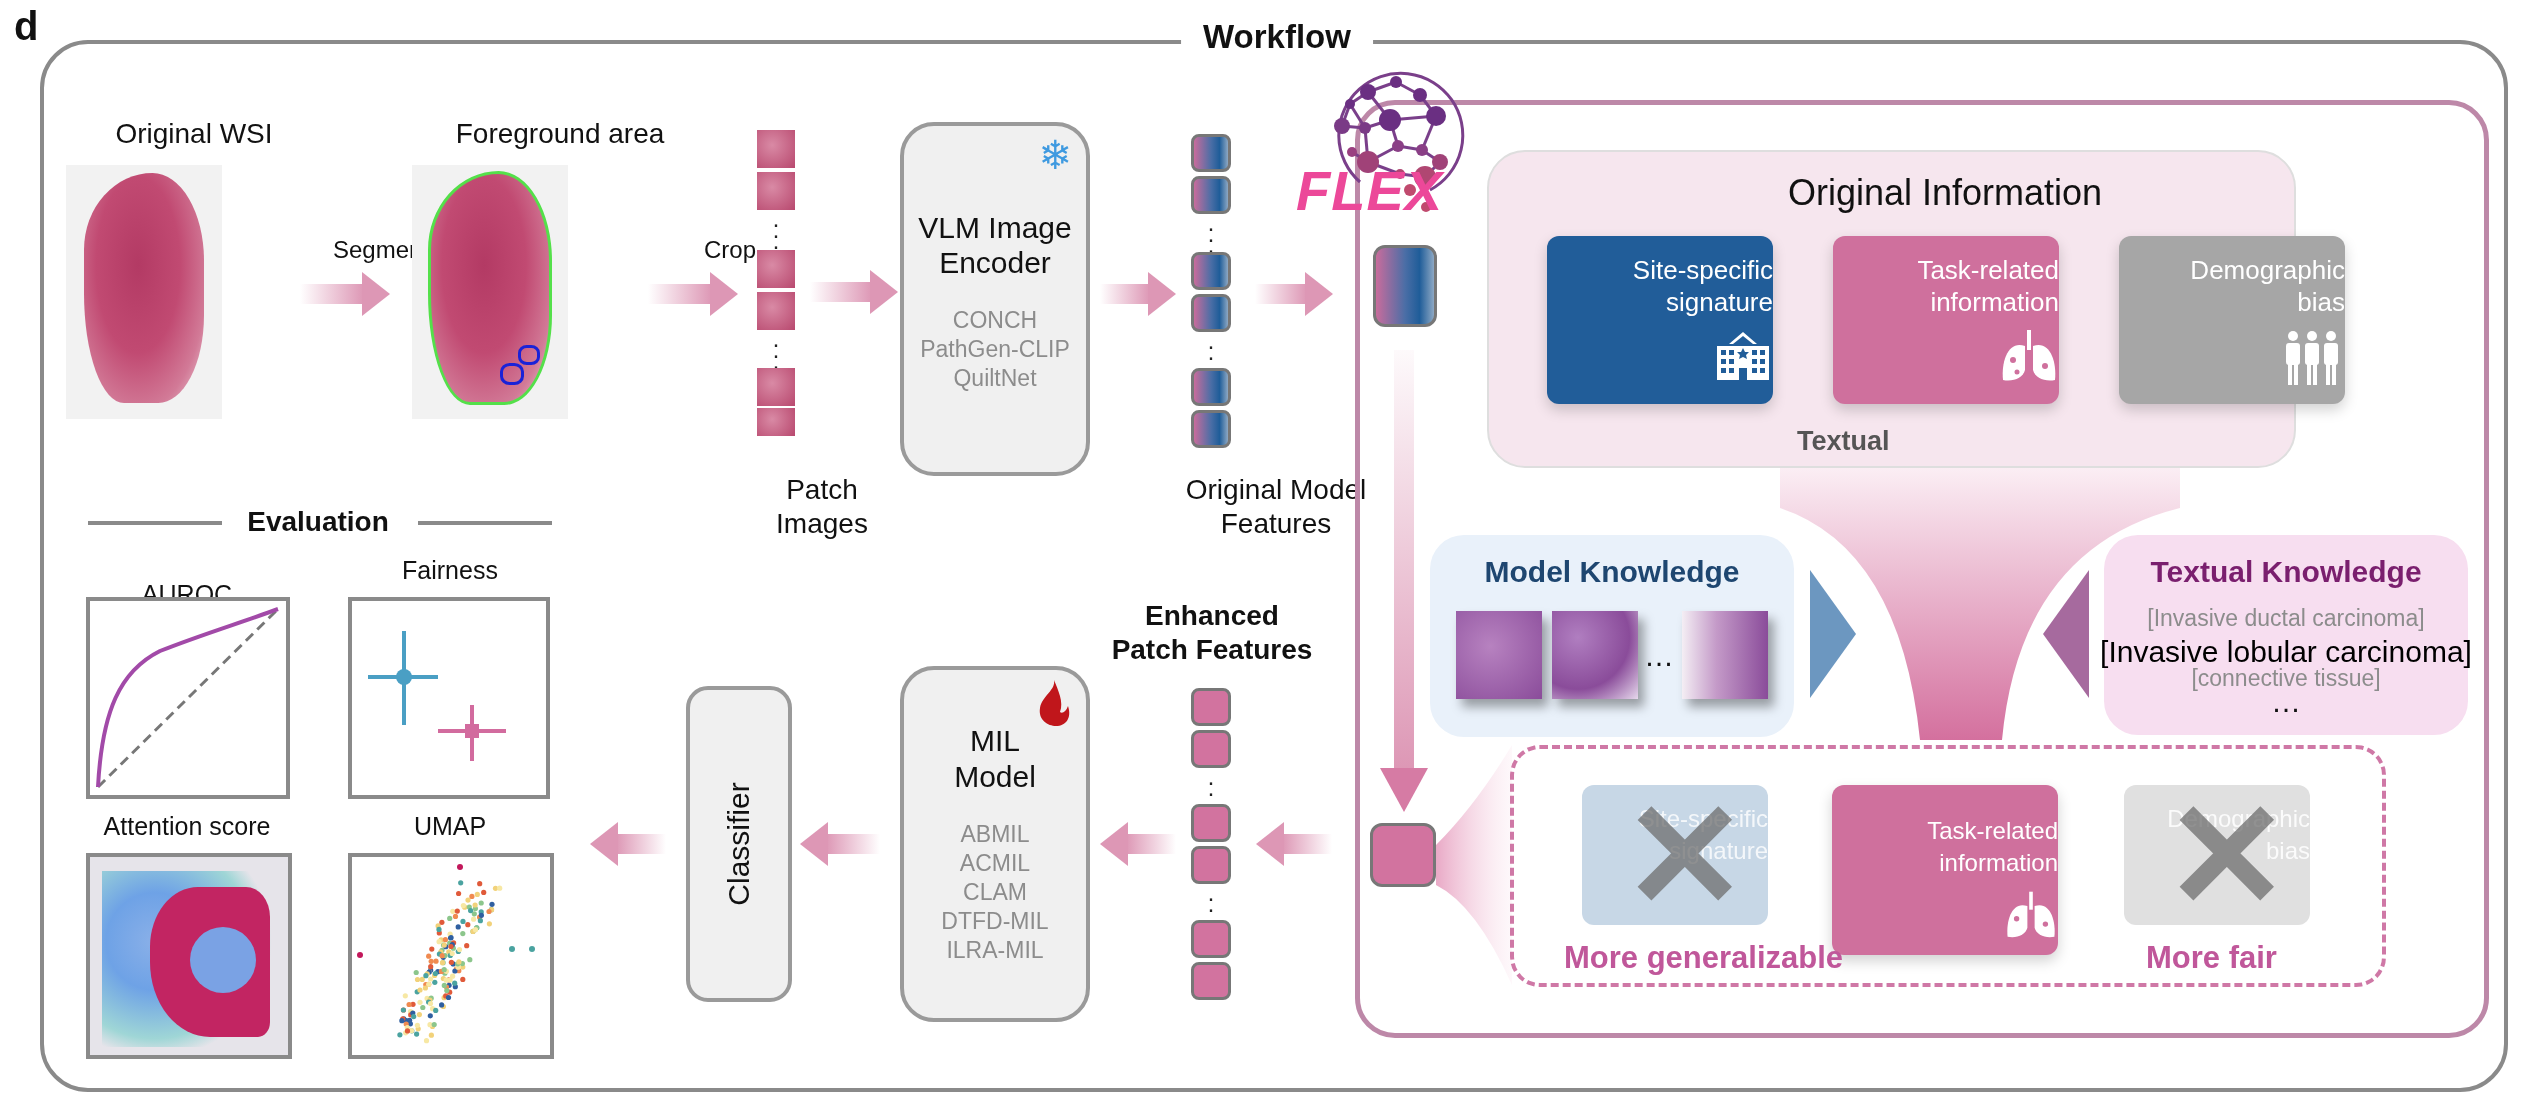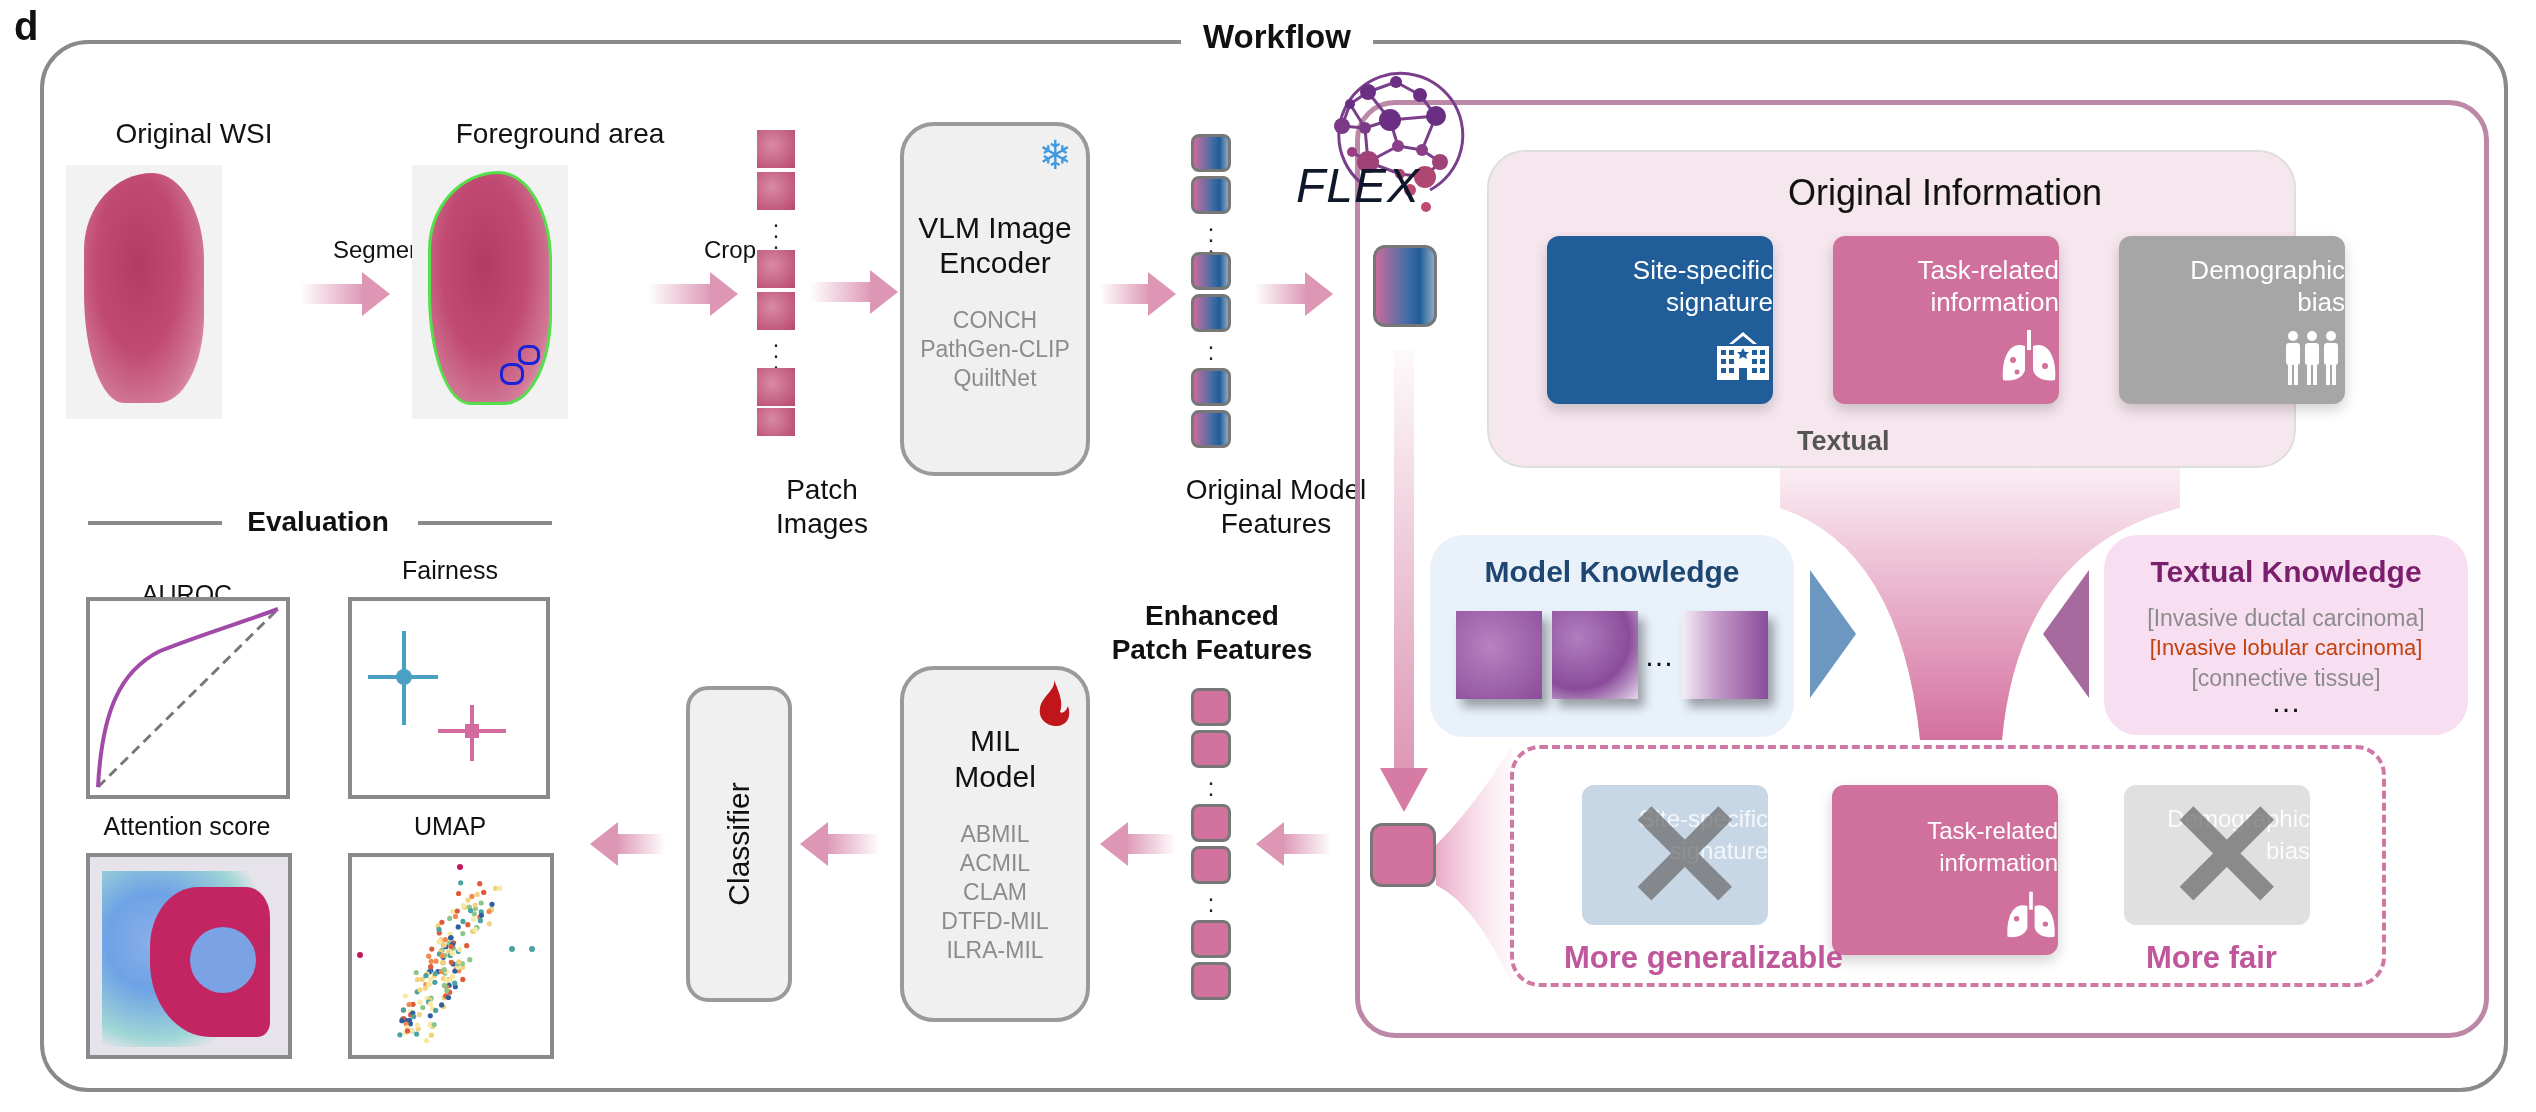--- a/index.html
+++ b/index.html
@@ -157,21 +157,21 @@
       <circle cx="132" cy="88" r="6" fill="#8a3f86"></circle>
     <circle cx="62" cy="90" r="5" fill="#9a3f80"></circle>
       <circle cx="78" cy="100" r="11" fill="#a04278"></circle>
     <circle cx="150" cy="100" r="8" fill="#a04278"></circle>
       <circle cx="135" cy="115" r="11" fill="#b04772"></circle>
     <circle cx="110" cy="112" r="5" fill="#b04772"></circle>
       <circle cx="120" cy="128" r="6" fill="#c04a6e"></circle>
     <circle cx="136" cy="145" r="5" fill="#c04a6e"></circle>
   </g>
 </svg>
-<div class="txt" style="left:1296px;top:158px;font-size:48px;font-weight:normal;font-style:italic;color:#0f172a;letter-spacing:1px;">FLEX</div>
+<div class="txt" style="left:1296px;top:158px;font-size:56px;font-weight:bold;font-style:italic;color:#ec4899;letter-spacing:1px;">FLEX</div>
 
 <div class="feat" style="left:1373px;top:245px;width:64px;height:82px;border-radius:12px;"></div>
 
 <div class="abs" style="left:1394px;top:350px;width:20px;height:420px;background:linear-gradient(to bottom,rgba(221,151,181,0.05),#dd97b5);"></div>
 <div class="abs" style="left:1380px;top:768px;width:0;height:0;border-left:24px solid transparent;border-right:24px solid transparent;border-top:44px solid #d67ba4;"></div>
 
 <div class="feat-pink" style="left:1370px;top:823px;width:66px;height:64px;border-radius:12px;"></div>
 
 <svg class="abs" style="left:1436px;top:745px;" width="80" height="240" viewBox="0 0 80 240">
   <defs>
@@ -263,21 +263,21 @@
   <div class="abs" style="left:122px;top:76px;width:86px;height:88px;background:radial-gradient(circle at 30% 30%,#b07ec0,#8a4c9a 60%,#e6d8ec);box-shadow:6px 8px 10px rgba(0,0,0,0.35);"></div>
   <div class="txt" style="left:214px;top:104px;font-size:30px;">…</div>
   <div class="abs" style="left:252px;top:76px;width:86px;height:88px;background:linear-gradient(to right,#f4eef4 0%,#c49ac8 40%,#8a4c9a 100%);box-shadow:6px 8px 10px rgba(0,0,0,0.35);"></div>
 </div>
 <div class="abs" style="left:1810px;top:570px;width:0;height:0;border-top:64px solid transparent;border-bottom:64px solid transparent;border-left:46px solid #6c97c0;"></div>
 
 <div class="abs" style="left:2043px;top:570px;width:0;height:0;border-top:64px solid transparent;border-bottom:64px solid transparent;border-right:46px solid #a66a9e;"></div>
 <div class="know-box" style="left:2104px;top:535px;width:364px;height:200px;background:#f7def0;">
   <div class="txt center" style="left:182px;top:20px;font-size:30px;font-weight:bold;color:#7a1f6e;">Textual Knowledge</div>
   <div class="txt center" style="left:182px;top:70px;font-size:23px;color:#8c8c8c;">[Invasive ductal carcinoma]</div>
-  <div class="txt center" style="left:182px;top:100px;font-size:22px;color:#c2410c;">[Invasive lobular carcinoma]</div>
+  <div class="txt center" style="left:182px;top:100px;font-size:30px;color:#000000;">[Invasive lobular carcinoma]</div>
   <div class="txt center" style="left:182px;top:130px;font-size:23px;color:#8c8c8c;">[connective tissue]</div>
   <div class="txt center" style="left:182px;top:150px;font-size:30px;">…</div>
 </div>
 
 <div class="abs dashed-box"></div>
 <div class="card" style="left:1582px;top:785px;width:186px;height:140px;background:#c7d7e6;box-shadow:none;font-size:24px;">
   <div class="ct" style="color:rgba(255,255,255,0.8);"><span>Site-specific</span><br><span>signature</span></div>
   <div class="strike" style="left:40px;top:-4px;">✕</div>
 </div>
 <div class="card" style="left:1832px;top:785px;width:226px;height:170px;background:#cf709d;font-size:24px;">

